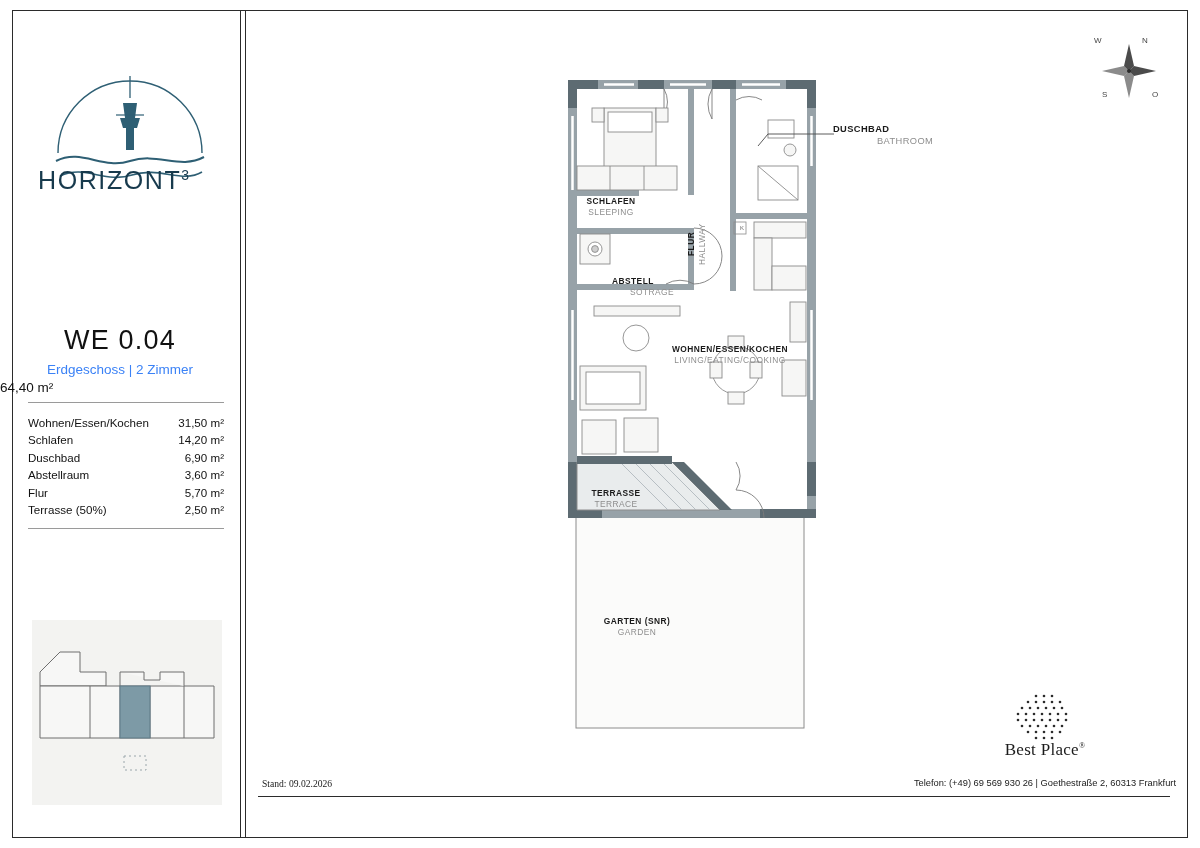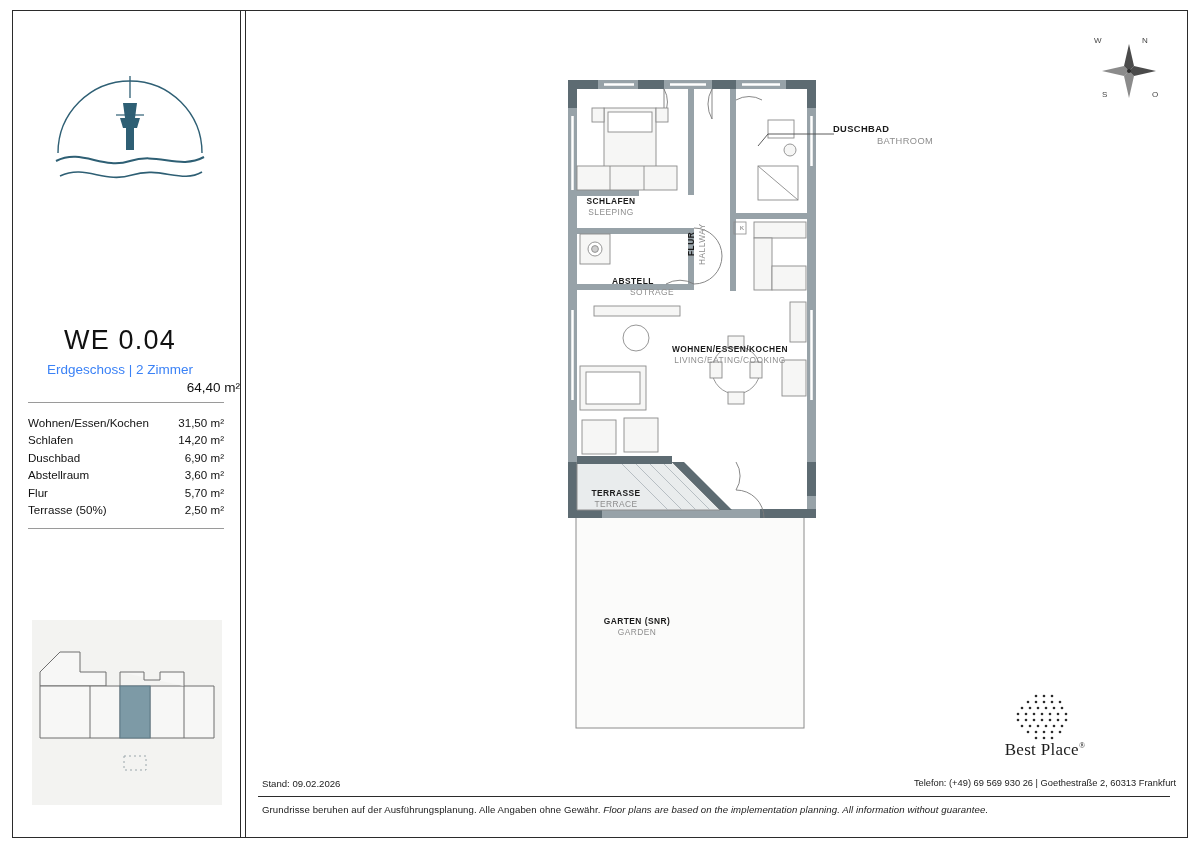--- a/index.html
+++ b/index.html
@@ -84,21 +84,21 @@
     width: 240px;
     text-align: center;
     font-size: 13.5px;
     color: #3b82f6;
   }
   .unit-area {
     position: absolute;
     left: 0;
     top: 380px;
     width: 240px;
-    text-align: right;
+    text-align: left;
     font-size: 13.5px;
     color: #111;
   }
   .rule {
     position: absolute;
     left: 28px;
     width: 196px;
     border-top: 1px solid #9a9a9a;
   }
   .rule.top { top: 402px; }
@@ -177,20 +177,21 @@
   }
   .roomlbl.vert .de, .roomlbl.vert .en { display: inline; }
 
   
   .stand {
     position: absolute;
     left: 262px;
     top: 778px;
     font-size: 9.6px;
     color: #1a1a1a;
+    font-family: Liberation Serif, serif;
   }
   .contact {
     position: absolute;
     right: 24px;
     top: 778px;
     font-size: 9.3px;
     color: #1a1a1a;
     text-align: right;
   }
   .hrule {
@@ -252,20 +253,23 @@
       </g>
       <g fill="#2e5f74">
         <path d="M83,45 L97,45 L95,60 L85,60 Z"></path>
         <path d="M80,60 L100,60 L97,70 L83,70 Z"></path>
         <rect x="86" y="70" width="8" height="22"></rect>
       </g>
       <g stroke="#2e5f74" stroke-width="1.2" fill="none">
         <line x1="76" y1="57" x2="104" y2="57"></line>
       </g>
     </svg>
+  </div>
+  <div class="logo-text">
+    <span>HORIZONT</span><sup>3</sup>
   </div>
 
   <div class="unit-title">WE 0.04</div>
   <div class="unit-sub">Erdgeschoss | 2 Zimmer</div>
   <div class="unit-area">64,40 m²</div>
 
   <div class="rule top"></div>
 
   <div class="room-list">
     <div class="room-row">
@@ -553,18 +557,14 @@
       </g>
     </svg>
   </div>
   <div class="bp-text">
     <span>Best Place</span><sup>®</sup>
   </div>
 
   <div class="stand">Stand: 09.02.2026</div>
   <div class="contact">Telefon: (+49) 69 569 930 26 | Goethestraße 2, 60313 Frankfurt</div>
   <div class="hrule"></div>
-  <div class="disclaimer">
-    <span>Grundrisse beruhen auf der Ausführungsplanung. Alle Angaben ohne Gewähr.</span>
-    <span class="en">Floor plans are based on the implementation planning. All information without guarantee.</span>
-  </div>
 
 </div>
 
 </body></html>

